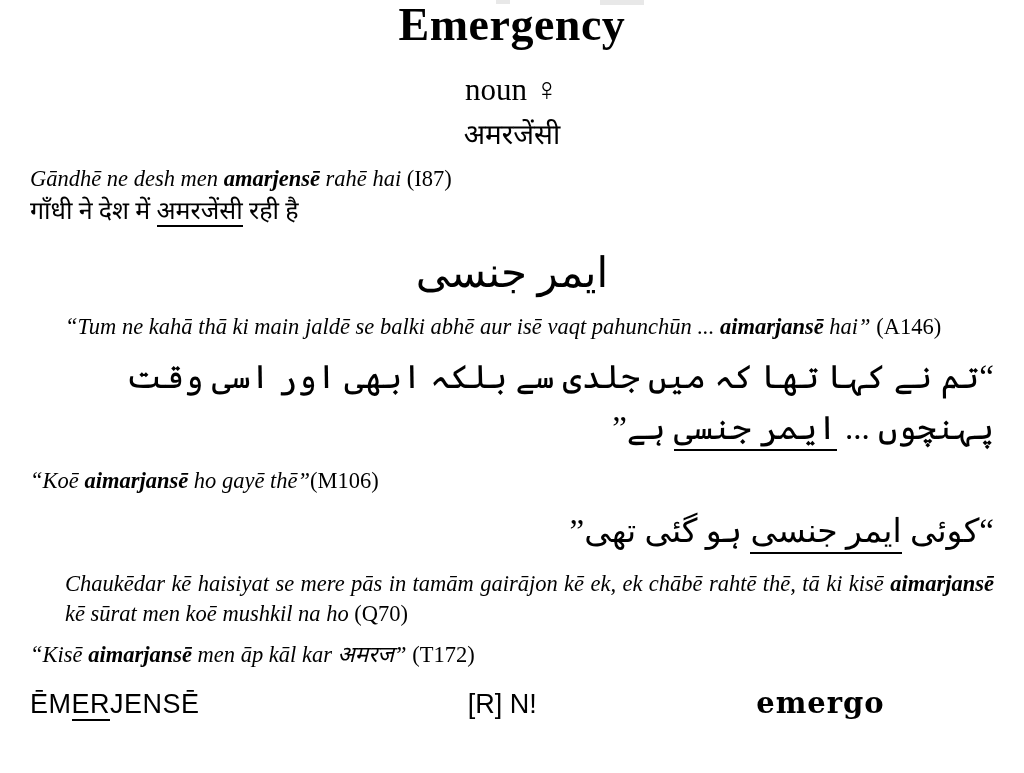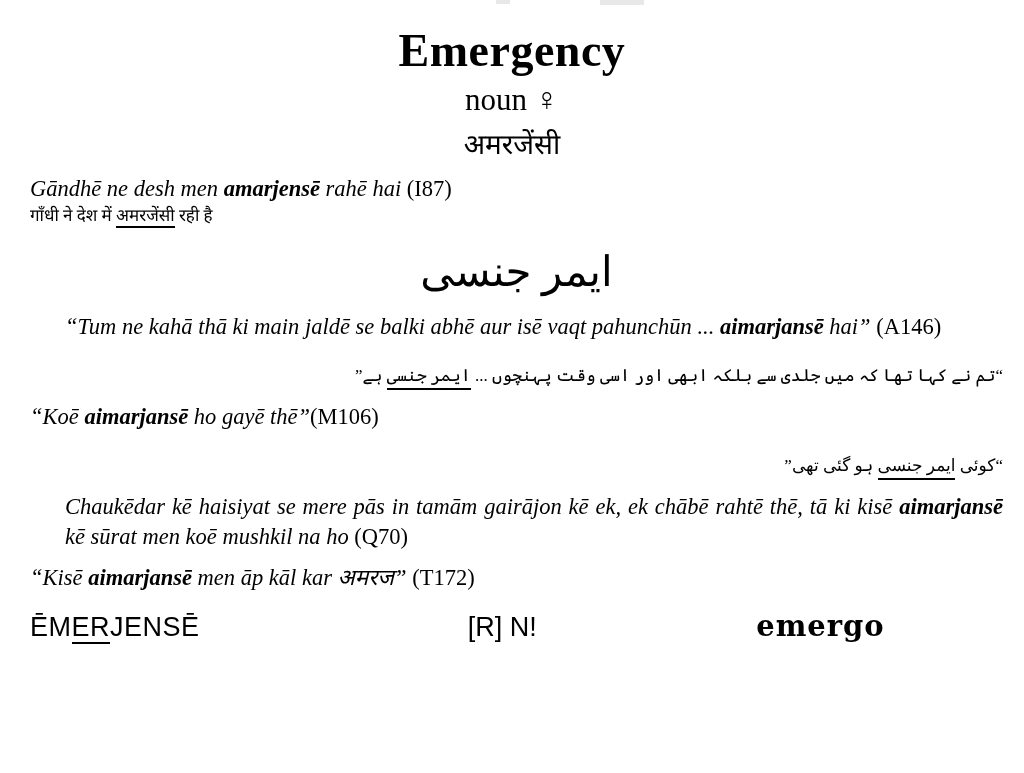--- a/index.html
+++ b/index.html
@@ -9,49 +9,49 @@
     color: #000000;
     font-family: "Liberation Serif", serif;
     position: relative;
   }
   .artifact {
     position: absolute; top: 0; background: #e8e8e8; height: 4px;
   }
   .artifact.a1 { left: 496px; width: 14px; }
   .artifact.a2 { left: 600px; width: 44px; height: 5px; }
 
-  .header { text-align: center; padding-top: 26px; }
+  .header { text-align: center; }
   .title {
     font-size: 46px; font-weight: bold; letter-spacing: 0.5px;
     line-height: 1.1;
   }
-  .pos-line { font-size: 31px; margin-top: 4px; }
+  .pos-line { font-size: 31px; margin-top: 20px; }
   .gender { font-size: 32px; font-weight: normal; margin-left: 8px; }
   .hindi-headword { font-size: 28px; margin-top: 6px; }
 
-  .content { padding: 0 21px 0 30px; }
+  .content { padding: 0 30px 0 30px; }
 
   .roman-line {
     font-style: italic; font-size: 22.5px; line-height: 1.32; margin-top: 12px;
   }
   .roman-just { text-align: justify; margin-left: 35px; }
   .kw { font-weight: bold; }
   .ref { font-style: normal; }
 
-  .hindi-line { font-size: 17px; line-height: 1.3; margin-top: 2px; }
+  .hindi-line { font-size: 25px; line-height: 1.3; margin-top: 2px; }
   .hindi-line .u-word { border-bottom: 2px solid #000; padding-bottom: 1px; }
 
   .urdu-headword {
     text-align: center; direction: rtl; font-size: 42px;
     margin-top: 20px; margin-bottom: 14px; line-height: 1.2;
   }
 
   .urdu-line {
-    direction: rtl; text-align: right; font-size: 17px;
-    line-height: 1.55; margin-top: 22px; margin-bottom: 6px;
+    direction: rtl; text-align: right; font-size: 33px;
+    line-height: 1.55; margin-top: 10px; margin-bottom: 6px;
     padding-left: 2px;
   }
   .urdu-line .u-word { border-bottom: 2.5px solid #000; padding-bottom: 3px; }
 
   .footer-row {
     display: grid; grid-template-columns: 34% 30% 36%;
     align-items: baseline; margin-top: 16px; padding: 0 30px;
   }
   .pron {
     font-family: "Liberation Sans", sans-serif;

